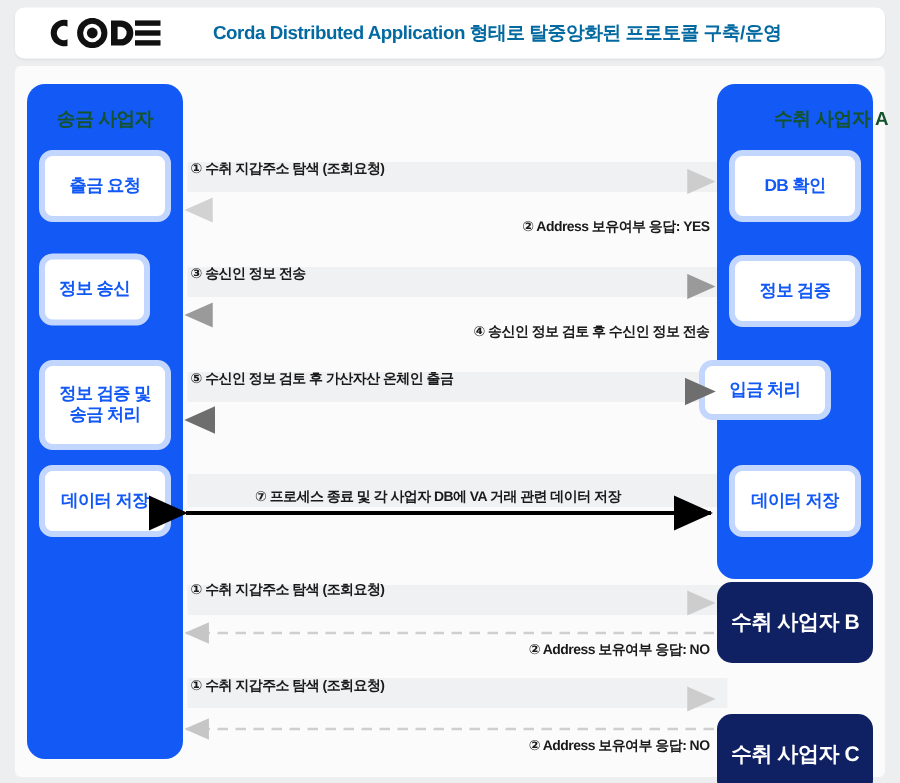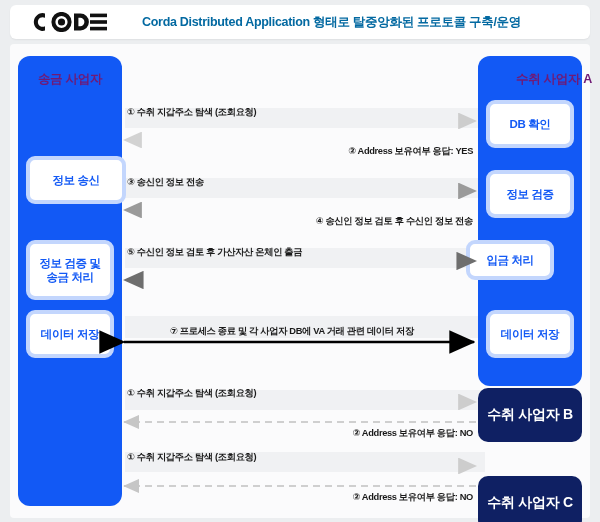--- a/index.html
+++ b/index.html
@@ -80,21 +80,21 @@
     width: 104px;
     height: 330px;
     background: #1259f5;
     border-radius: 12px;
   }
   .col-title {
     position: absolute;
     left: 0;
     width: 100%;
     text-align: center;
-    color: #701a75;
+    color: #14532d;
     font-size: 12.5px;
     font-weight: bold;
     letter-spacing: -0.3px;
   }
 
   
   .node {
     position: absolute;
     left: 8px;
     width: 88px;
@@ -175,21 +175,22 @@
   <div class="band" style="top:64px;height:20px;"></div>
   <div class="band" style="top:134px;height:20px;"></div>
   <div class="band" style="top:204px;height:20px;"></div>
   <div class="band" style="top:272px;height:22px;"></div>
   <div class="band" style="top:346px;height:20px;"></div>
   <div class="band" style="top:408px;height:20px;"></div>
 
   <div class="col-left"></div>
   <div class="col-title" style="left:8px;width:104px;top:27px;">송금 사업자</div>
 
-  <div class="node" style="left:16px;top:112px;width:100px;height:48px;">정보 송신</div>
+  <div class="node" style="left:16px;top:56px;width:88px;height:48px;">출금 요청</div>
+  <div class="node" style="left:16px;top:125px;width:74px;height:48px;">정보 송신</div>
   <div class="node" style="left:16px;top:196px;width:88px;height:60px;white-space:pre-line;">정보 검증 및
 송금 처리</div>
   <div class="node" style="left:16px;top:266px;width:88px;height:48px;">데이터 저장</div>
 
   <div class="col-right-a"></div>
   <div class="col-title" style="left:492px;width:104px;top:27px;">수취 사업자 A</div>
 
   <div class="node" style="left:476px;top:126px;width:88px;height:48px;">정보 검증</div>
   <div class="node" style="left:476px;top:56px;width:88px;height:48px;">DB 확인</div>
   <div class="node" style="left:456px;top:196px;width:88px;height:40px;">입금 처리</div>

